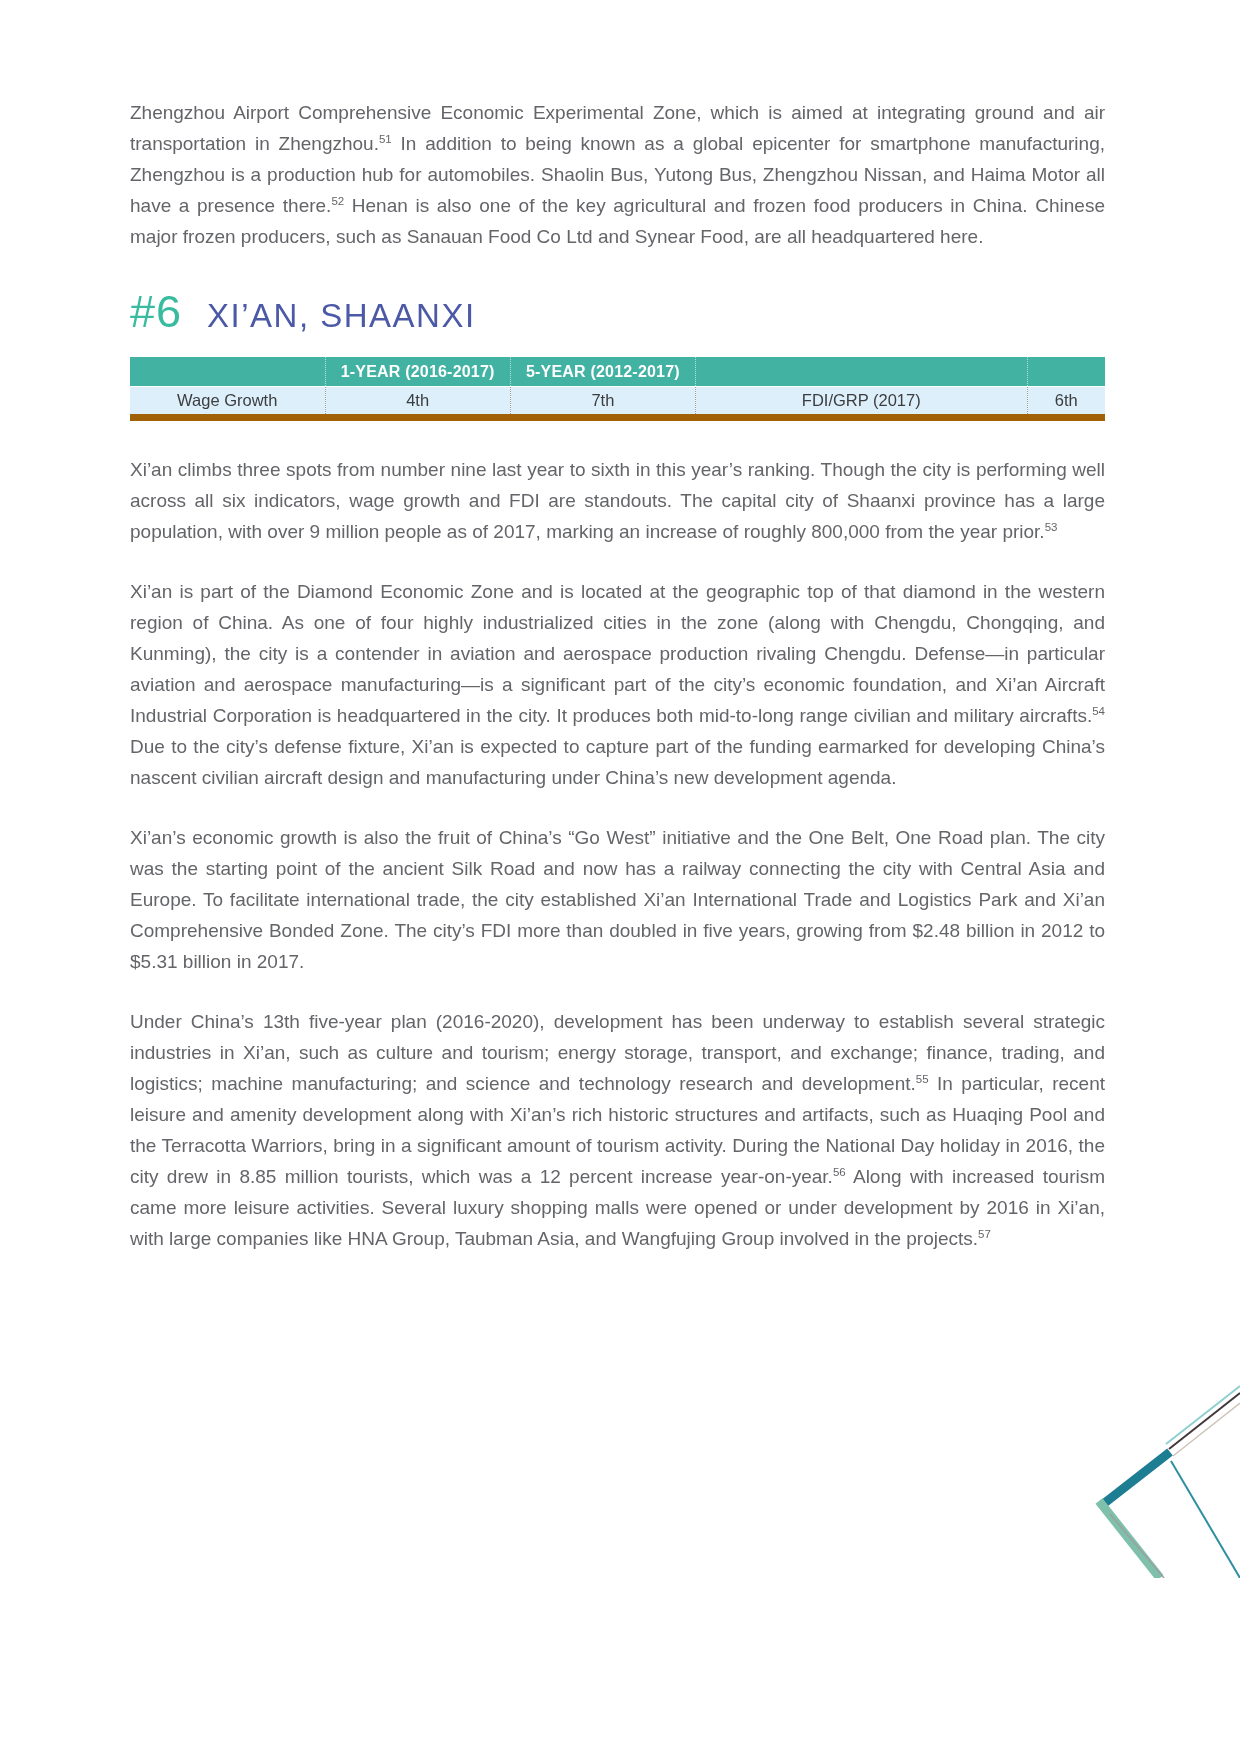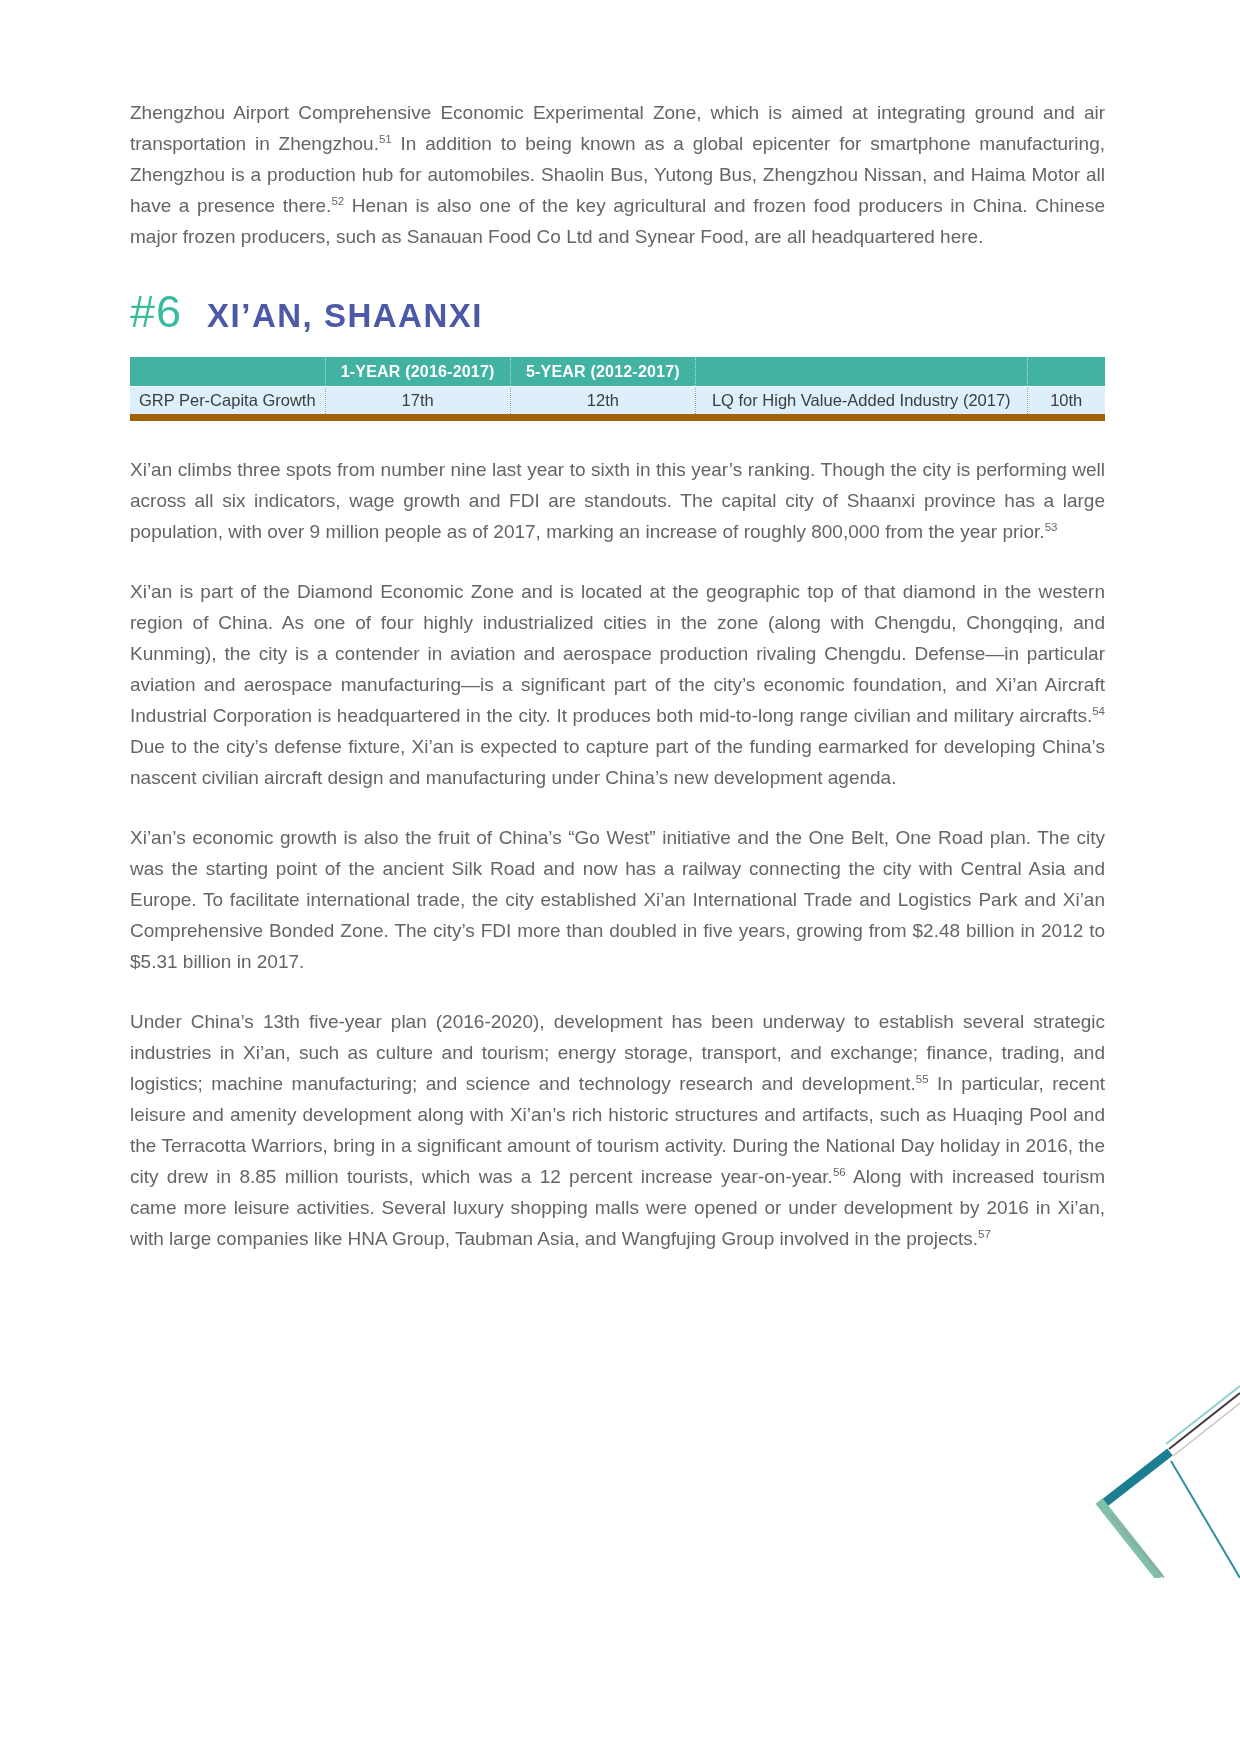--- a/index.html
+++ b/index.html
@@ -8,21 +8,21 @@
     overflow:hidden; font-family:"Liberation Sans", sans-serif;
   }
   .content { position:absolute; left:130px; top:97px; width:975px; }
   p.body {
     font-size:19px; line-height:31px; color:var(--body-text,#646569);
     text-align:justify; margin:0 0 29px 0;
   }
   p.body sup { font-size:11.5px; line-height:0; vertical-align:super; }
   .heading { margin:34px 0 19px 0; display:flex; align-items:baseline; }
   .rank { font-size:45px; color:var(--heading-teal,#38BB9E); letter-spacing:1px; }
-  .city { font-size:33px; color:var(--heading-blue,#4B59A6); letter-spacing:1.5px; margin-left:25px;font-weight:bold; }
+  .city { font-size:33px; color:var(--heading-blue,#4B59A6); letter-spacing:1.5px; margin-left:25px; }
   table.rankings {
     width:100%; border-collapse:collapse; table-layout:fixed;
     margin:0 0 33px 0; border-bottom:7px solid #a16207;
   }
   table.rankings thead th {
     background:var(--table-header-teal,#42B2A2); color:#ffffff;
     font-size:16px; font-weight:bold; height:29px; padding:0 4px;
     text-align:center; letter-spacing:0.2px;
   }
   table.rankings thead th + th { border-left:1px dotted rgba(255,255,255,0.6); }
@@ -70,25 +70,25 @@
         <tr>
           <th></th>
           <th>1-YEAR (2016-2017)</th>
           <th>5-YEAR (2012-2017)</th>
           <th></th>
           <th></th>
         </tr>
       </thead>
       <tbody>
           <tr>
-            <td>GRP Per-Capita Growth</td>
-            <td>17th</td>
-            <td>12th</td>
-            <td>LQ for High Value-Added Industry (2017)</td>
-            <td>10th</td>
+            <td>Wage Growth</td>
+            <td>4th</td>
+            <td>7th</td>
+            <td>FDI/GRP (2017)</td>
+            <td>6th</td>
           </tr>
         </tbody>
     </table>
 
     <p class="body"><span>Xi’an climbs three spots from number nine last year to sixth in this year’s ranking. Though the city is performing well across all six indicators, wage growth and FDI are standouts. The capital city of Shaanxi province has a large population, with over 9 million people as of 2017, marking an increase of roughly 800,000 from the year prior.</span><sup>53</sup></p>
     <p class="body"><span>Xi’an is part of the Diamond Economic Zone and is located at the geographic top of that diamond in the western region of China. As one of four highly industrialized cities in the zone (along with Chengdu, Chongqing, and Kunming), the city is a contender in aviation and aerospace production rivaling Chengdu. Defense—in particular aviation and aerospace manufacturing—is a significant part of the city’s economic foundation, and Xi’an Aircraft Industrial Corporation is headquartered in the city. It produces both mid-to-long range civilian and military aircrafts.</span><sup>54</sup><span> Due to the city’s defense fixture, Xi’an is expected to capture part of the funding earmarked for developing China’s nascent civilian aircraft design and manufacturing under China’s new development agenda.</span></p>
     <p class="body"><span>Xi’an’s economic growth is also the fruit of China’s “Go West” initiative and the One Belt, One Road plan. The city was the starting point of the ancient Silk Road and now has a railway connecting the city with Central Asia and Europe. To facilitate international trade, the city established Xi’an International Trade and Logistics Park and Xi’an Comprehensive Bonded Zone. The city’s FDI more than doubled in five years, growing from $2.48 billion in 2012 to $5.31 billion in 2017.</span></p>
     <p class="body"><span>Under China’s 13th five-year plan (2016-2020), development has been underway to establish several strategic industries in Xi’an, such as culture and tourism; energy storage, transport, and exchange; finance, trading, and logistics; machine manufacturing; and science and technology research and development.</span><sup>55</sup><span> In particular, recent leisure and amenity development along with Xi’an’s rich historic structures and artifacts, such as Huaqing Pool and the Terracotta Warriors, bring in a significant amount of tourism activity. During the National Day holiday in 2016, the city drew in 8.85 million tourists, which was a 12 percent increase year-on-year.</span><sup>56</sup><span> Along with increased tourism came more leisure activities. Several luxury shopping malls were opened or under development by 2016 in Xi’an, with large companies like HNA Group, Taubman Asia, and Wangfujing Group involved in the projects.</span><sup>57</sup></p>
 
   </div>

